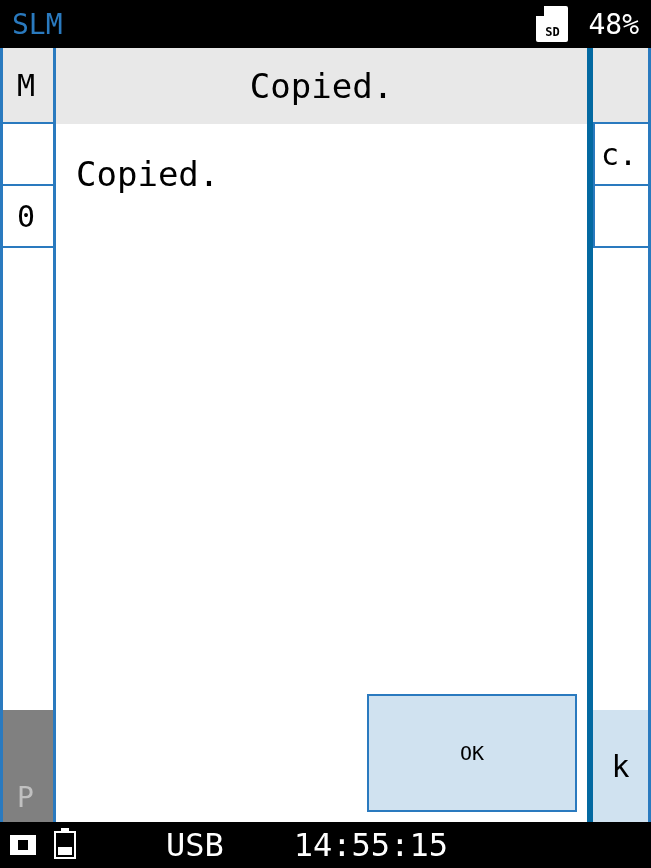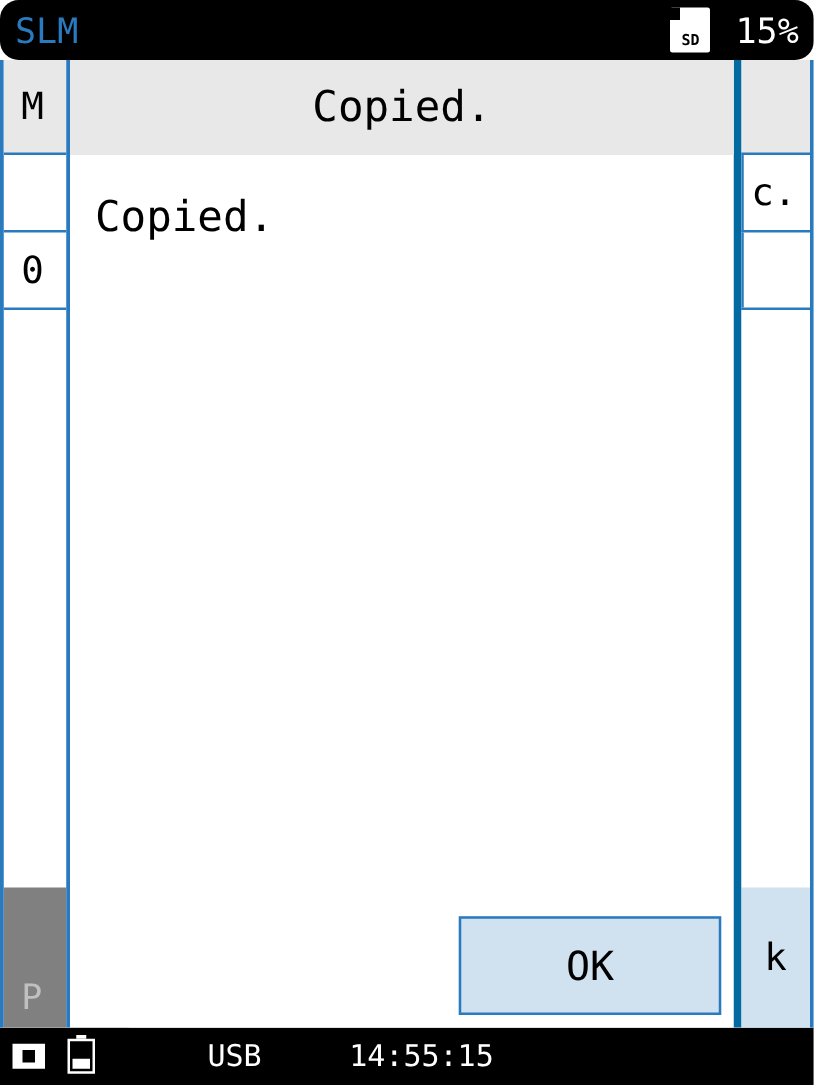--- a/index.html
+++ b/index.html
@@ -16,21 +16,20 @@
       overflow: hidden;
     }
     .top-bar {
       width: 100%;
       height: 48px;
       background: #000;
       display: flex;
       align-items: center;
       justify-content: space-between;
       padding: 0 12px;
-      border-radius: 15px;
     }
     .top-title {
       color: #2a7abf;
       font-size: 28px;
       font-weight: normal;
     }
     .top-right {
       display: flex;
       align-items: center;
       gap: 20px;
@@ -173,38 +172,38 @@
     .dialog-body {
       padding: 30px 20px;
       font-size: 34px;
       color: #000;
     }
     .ok-button {
       position: absolute;
       bottom: 10px;
       right: 10px;
       width: 210px;
-      height: 79px;
+      height: 118px;
       background: #d0e2f0;
       border: 2px solid #2a7abf;
       display: flex;
       align-items: center;
       justify-content: center;
-      font-size: 32px;
+      font-size: 20px;
       color: #000;
       cursor: pointer;
     }
     .status-bar {
       width: 100%;
       height: 46px;
       background: #000;
       display: flex;
       align-items: center;
       color: #fff;
-      font-size: 24px;
+      font-size: 32px;
       padding: 0 10px;
       gap: 50px;
     }
     .status-icons {
       display: flex;
       align-items: center;
       gap: 0;
     }
     .plug-icon {
       width: 40px;
@@ -266,21 +265,21 @@
   </style>
 </head>
 <body>
 
 <div class="top-bar">
   <div class="top-title">SLM</div>
   <div class="top-right">
     <div class="sd-icon">
       <span class="sd-label">SD</span>
     </div>
-    <div class="battery-text">15%</div>
+    <div class="battery-text">48%</div>
   </div>
 </div>
 
 <div class="main-area">
   <div class="bg-row bg-row-1">
     <div class="bg-cell-left">M</div>
   </div>
   <div class="bg-row bg-row-2">
     <div class="bg-cell-right">c.</div>
   </div>

